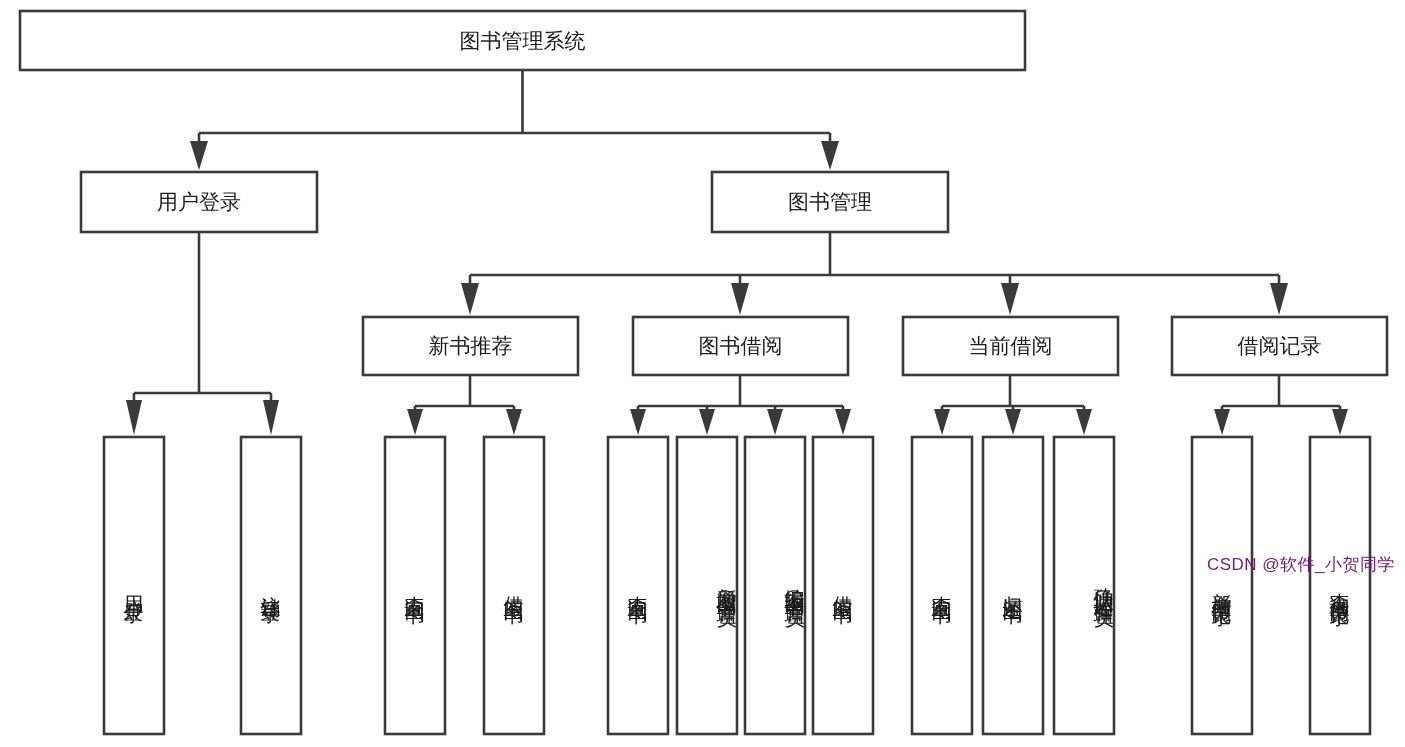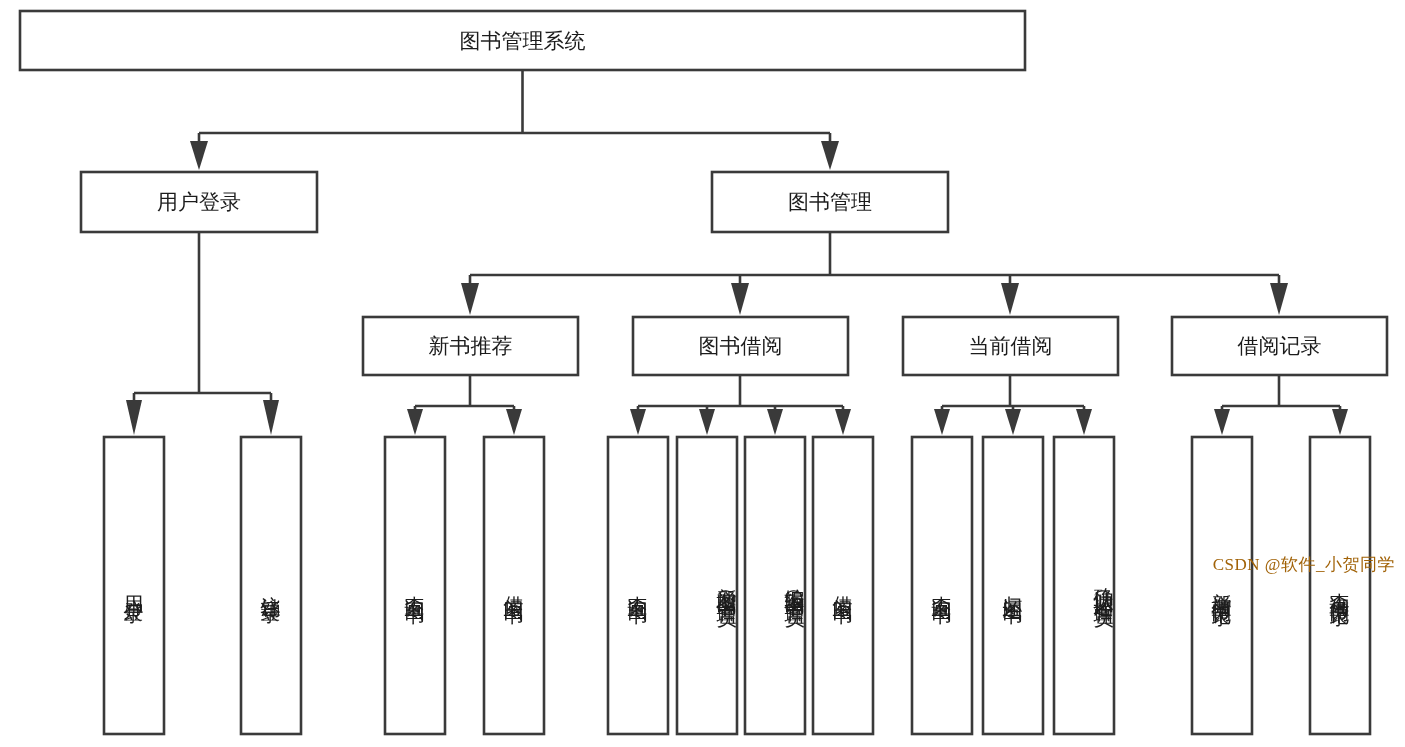--- a/index.html
+++ b/index.html
@@ -59,23 +59,23 @@
     display: flex;
     align-items: center;
     justify-content: center;
     white-space: nowrap;
     pointer-events: none;
   }
   .watermark {
     position: absolute;
     right: 10px;
     bottom: 6px;
-    font-family: Liberation Serif, serif;
+    font-family: Liberation Sans, sans-serif;
     font-size: 17px;
-    color: #a16207;
+    color: #701a75;
     letter-spacing: 0.5px;
     white-space: nowrap;
   }
 </style>
 </head>
 <body>
 
 <div id="diagram-root">
 
   <svg class="canvas" viewBox="0 0 1405 747" xmlns="http://www.w3.org/2000/svg">

